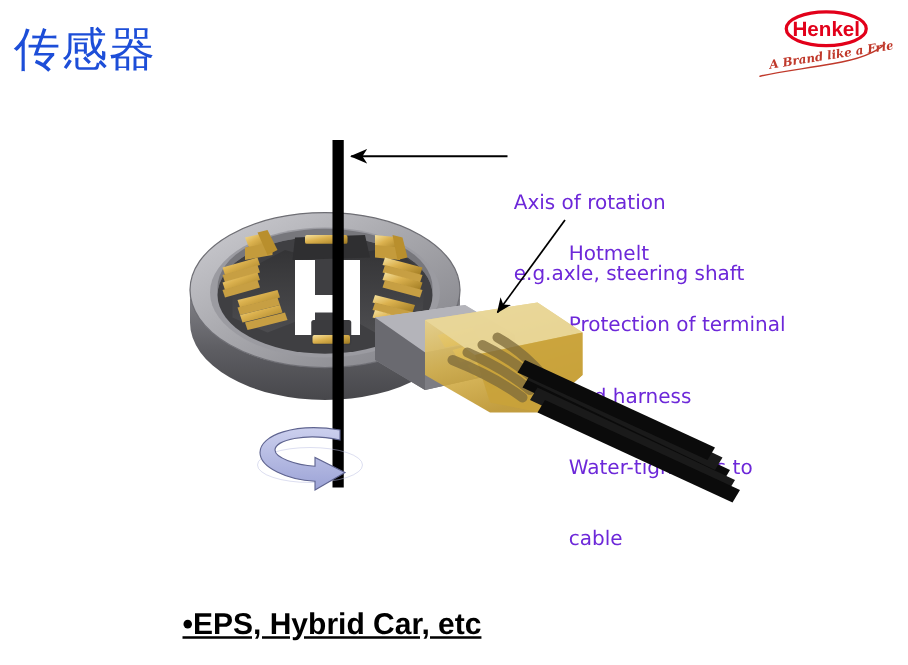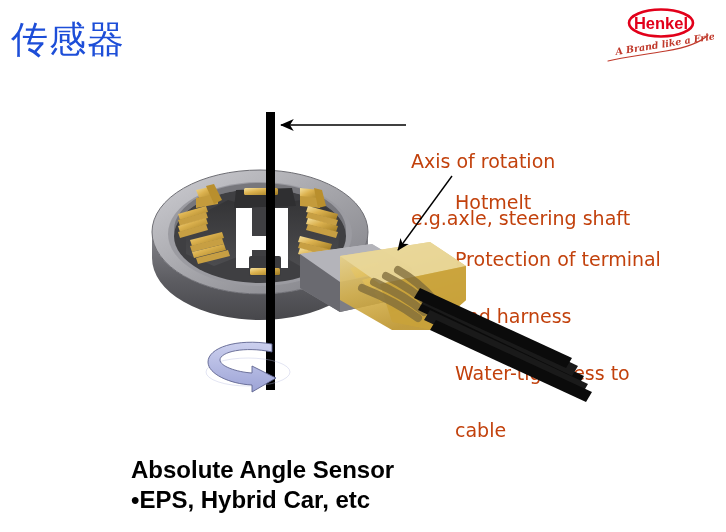--- a/index.html
+++ b/index.html
@@ -39,41 +39,41 @@
     position: absolute;
     right: 12px;
     top: 5px;
     width: 110px;
     height: 62px;
   }
 
   
   .anno {
     position: absolute;
-    font-size: 19px;
+    font-size: 16px;
     line-height: 19px;
-    color: #c2410c;
+    color: #6d28d9;
     white-space: pre;
     font-family: "DejaVu Sans", "Liberation Sans", sans-serif;
   }
   #anno-axis { left: 411px; top: 114px; }
   #anno-hotmelt { left: 455px; top: 155px; }
 
   
   .caption {
     position: absolute;
     font-size: 24px;
     line-height: 30px;
     font-weight: bold;
     color: #000000;
     white-space: pre;
     font-family: "Liberation Sans", "DejaVu Sans", sans-serif;
   }
   #caption-line1 { left: 131px; top: 455px; }
-  #caption-line2 { left: 131px; top: 485px; }
+  #caption-line2 { left: 146px; top: 485px; text-decoration: underline; }
 
   
   #sensor-illustration {
     position: absolute;
     left: 0;
     top: 0;
     width: 726px;
     height: 532px;
     pointer-events: none;
   }
@@ -99,21 +99,20 @@
   </div>
 
   <div class="anno" id="anno-hotmelt">
     <div>Hotmelt</div>
     <div>Protection of terminal</div>
     <div>and harness</div>
     <div>Water-tightness to</div>
     <div>cable</div>
   </div>
 
-  <div class="caption" id="caption-line1">Absolute Angle Sensor</div>
   <div class="caption" id="caption-line2">•EPS, Hybrid Car, etc</div>
 
   <svg id="sensor-illustration" viewBox="0 0 726 532">
     <defs>
       <linearGradient id="gHousingTop" x1="0" y1="0" x2="1" y2="1">
         <stop offset="0%" stop-color="#cfcfd4"></stop>
         <stop offset="45%" stop-color="#a9a9ae"></stop>
         <stop offset="100%" stop-color="#7f7f85"></stop>
       </linearGradient>
       <linearGradient id="gHousingSide" x1="0" y1="0" x2="0" y2="1">

